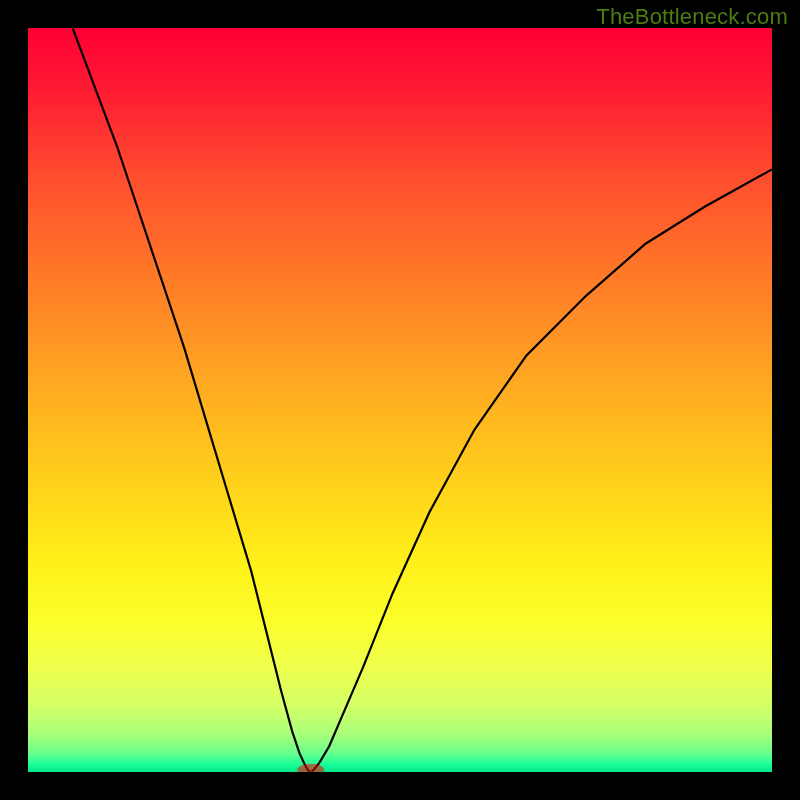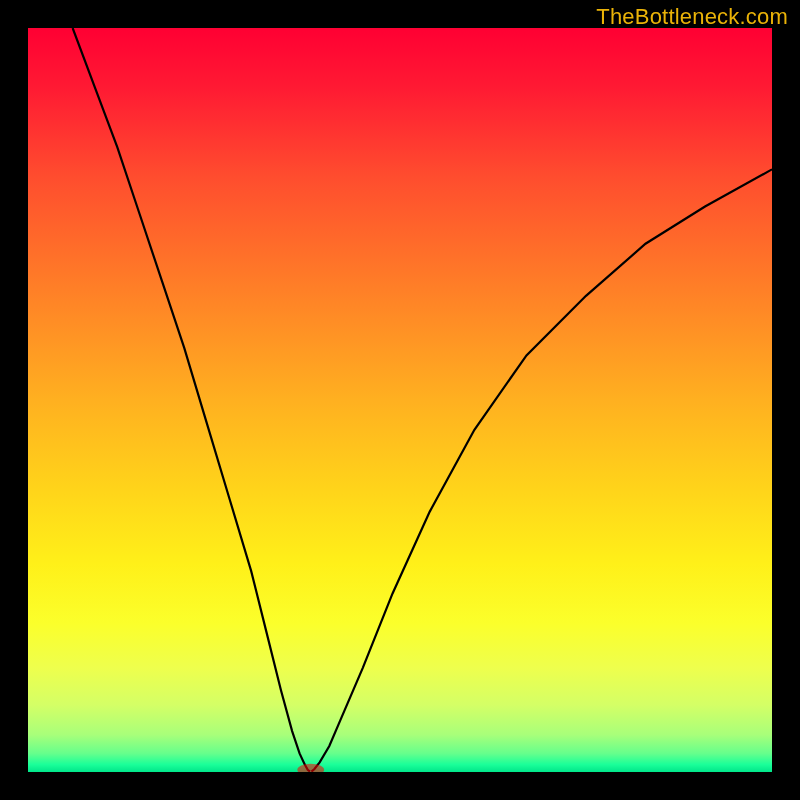--- a/index.html
+++ b/index.html
@@ -24,21 +24,21 @@
     left: 0;
     top: 0;
     width: 744px;
     height: 744px;
   }
   .watermark {
     position: absolute;
     top: 4px;
     right: 12px;
     font-size: 22px;
-    color: #eab308;
+    color: #4d7c0f;
     font-family: Arial, sans-serif;
     letter-spacing: 0.2px;
   }
   .curve {
     fill: none;
     stroke: #000;
     stroke-width: 2.2;
   }
   .marker {
     fill: rgba(255,0,0,0.55);

